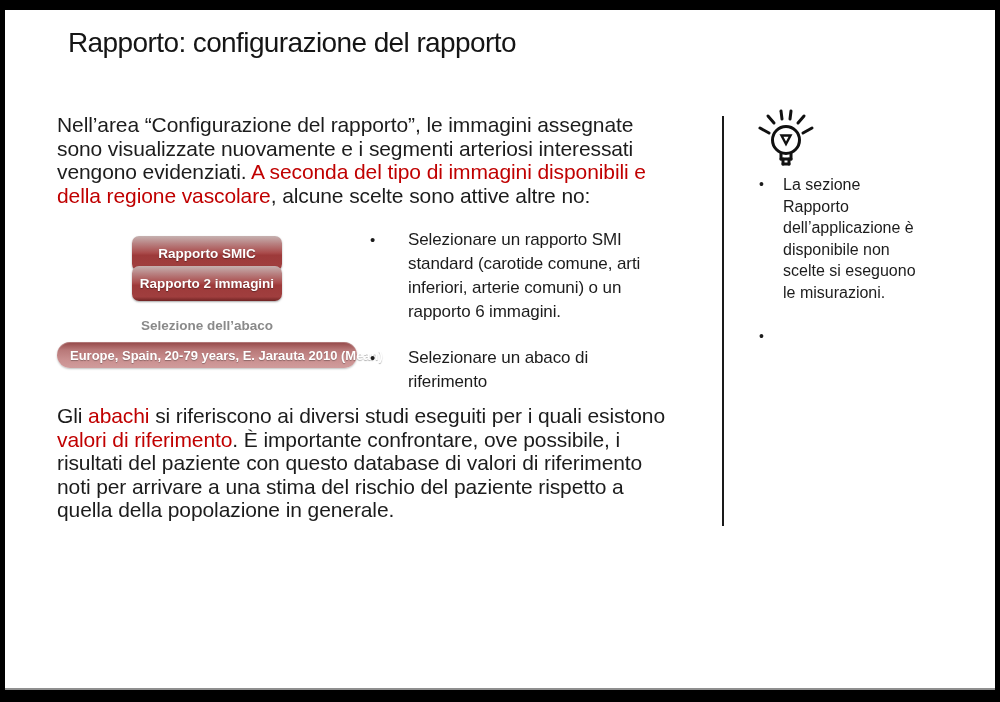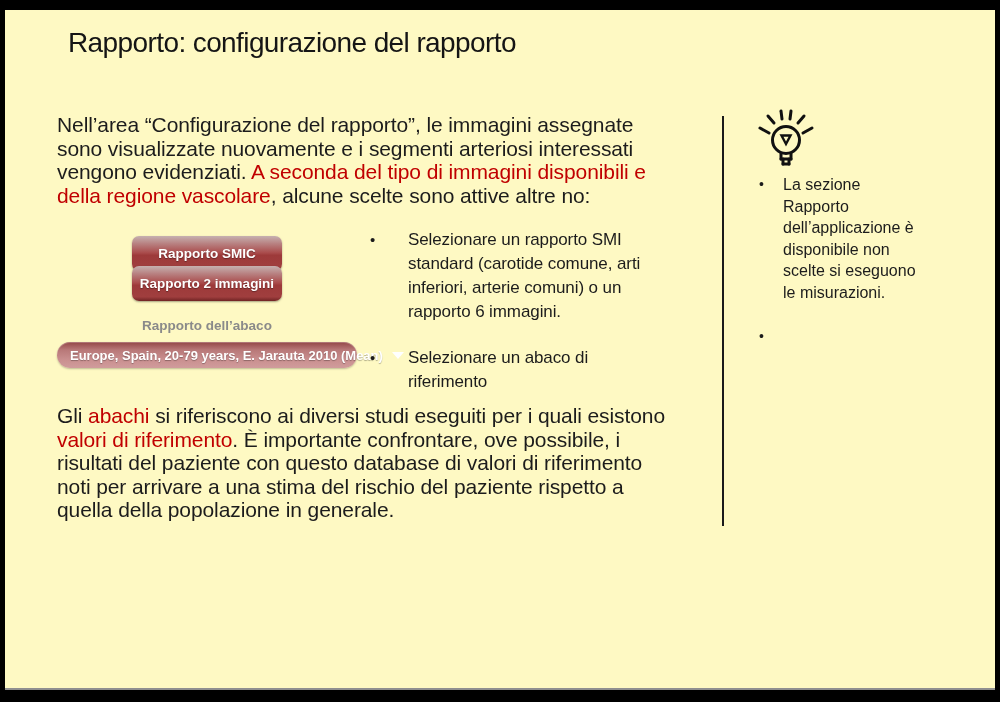--- a/index.html
+++ b/index.html
@@ -7,21 +7,21 @@
   body {
     background: #000;
     font-family: "Liberation Sans", "DejaVu Sans", sans-serif;
     position: relative;
     overflow: hidden;
   }
   .slide {
     position: absolute;
     left: 5px; top: 10px;
     width: 990px; height: 680px;
-    background: #fef9c3;
+    background: #ffffff;
     border-bottom: 2px solid #8f8f8f;
   }
   .page-title {
     position: absolute;
     left: 63px; top: 17px;
     font-size: 28px;
     font-weight: 500;
     letter-spacing: -0.6px;
     color: #151515;
   }
@@ -149,21 +149,21 @@
   <h1 class="page-title">Rapporto: configurazione del rapporto</h1>
 
   <p class="para" id="intro-paragraph">
     <span>Nell’area “Configurazione del rapporto”, le immagini assegnate sono visualizzate nuovamente e i segmenti arteriosi interessati vengono evidenziati. </span><span class="red">A seconda del tipo di immagini disponibili e della regione vascolare</span><span>, alcune scelte sono attive altre no:</span>
   </p>
 
   <button class="report-button" id="btn-smic">Rapporto SMIC</button>
 
   <button class="report-button" id="btn-six">Rapporto 2 immagini</button>
 
-  <div class="abacus-label">Rapporto dell’abaco</div>
+  <div class="abacus-label">Selezione dell’abaco</div>
 
   <div class="abacus-dropdown">
     <span class="dd-text">Europe, Spain, 20-79 years, E. Jarauta 2010 (Mean)</span>
     <span class="dd-sep"></span>
     <span class="dd-arrow"></span>
   </div>
 
   <ul class="steps">
     <li>
       <span class="bullet">•</span>

